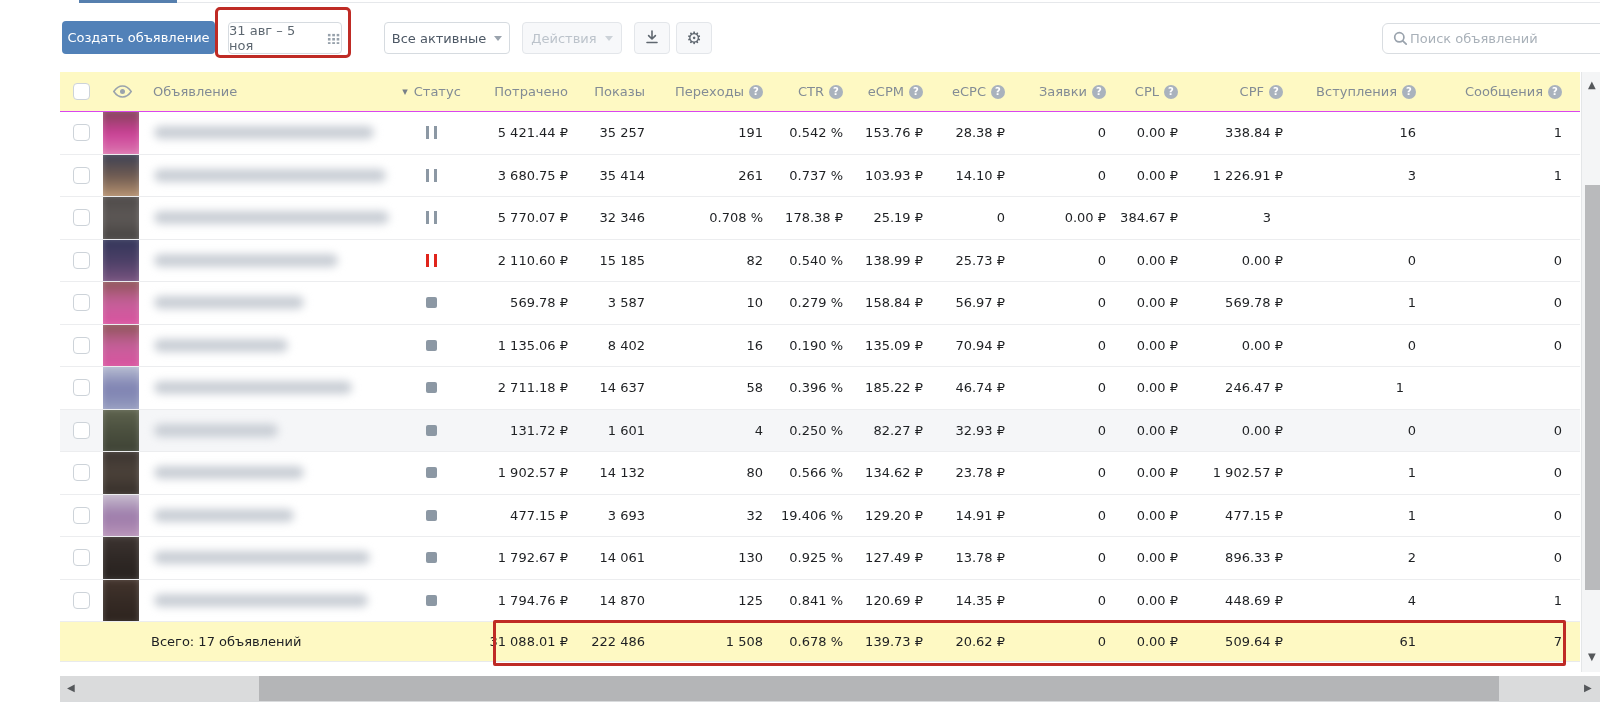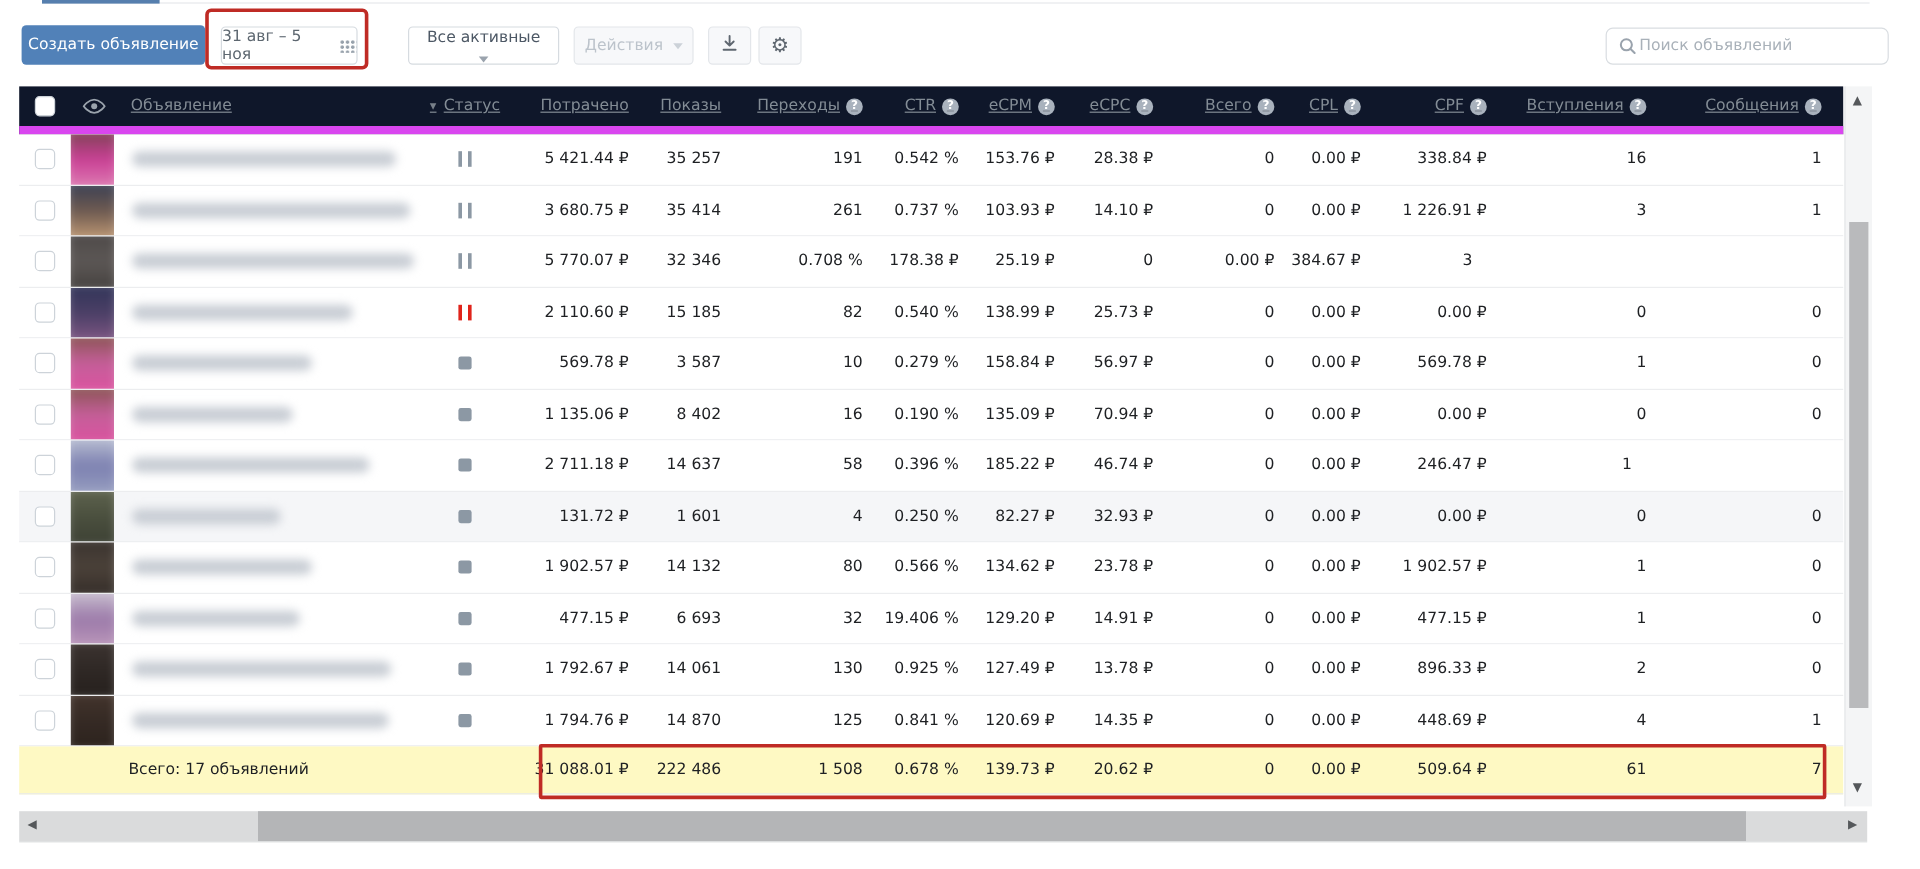--- a/index.html
+++ b/index.html
@@ -1,48 +1,48 @@
 <!DOCTYPE html>
 <html><head>
 <meta charset="utf-8">
 <style>
   html,body{margin:0;padding:0;background:#fff;}
   .page{position:relative;width:1600px;height:724px;background:#fff;overflow:hidden;
         font-family:"DejaVu Sans","Liberation Sans",sans-serif;font-size:13px;color:#1e2023;}
-  .abs{position:absolute;}
+  .abs{position:absolute;margin-left:44px;}
 
   
   .top-rule{left:35px;top:2px;width:1523px;height:1px;background:#e6e8eb;}
   .tab-underline{left:35px;top:0;width:98px;height:3px;background:#567fae;}
 
   
   .btn{display:flex;align-items:center;justify-content:center;box-sizing:border-box;border-radius:4px;cursor:pointer;}
   .btn-create{left:18px;top:21px;width:153px;height:33px;background:#5181b8;color:#fff;}
   .redbox{box-sizing:border-box;border:3px solid #bf2b25;border-radius:5px;pointer-events:none;z-index:5;}
   .redbox-date{left:171px;top:7px;width:136px;height:51px;}
   .btn-date{left:184px;top:22px;width:114px;height:32px;background:#fff;border:1px solid #d6dbe0;color:#5d6770;gap:7px;}
   .dots-icon{width:14px;height:11px;background-image:radial-gradient(circle,#97a1ab 1.3px,transparent 1.6px);
              background-size:4.4px 4.2px;}
-  .btn-filter{left:340px;top:22px;width:126px;height:32px;background:#fff;border:1px solid #d6dbe0;color:#4d5865;gap:8px;flex-direction:column;}
+  .btn-filter{left:340px;top:22px;width:126px;height:32px;background:#fff;border:1px solid #d6dbe0;color:#4d5865;gap:8px;}
   .btn-actions{left:478px;top:22px;width:100px;height:32px;background:#f7f8fa;border:1px solid #e3e6ea;color:#bcc3cb;gap:8px;}
   .caret{width:0;height:0;border-left:4px solid transparent;border-right:4px solid transparent;border-top:5px solid #9aa3ad;}
   .caret.dim{border-top-color:#ccd2d8;}
   .btn-icon{top:22px;width:36px;height:32px;background:#f7f8fa;border:1px solid #e3e6ea;color:#5f6770;}
   .btn-dl{left:590px;} .btn-gear{left:632px;font-size:17px;line-height:1;}
   .search{left:1338px;top:23px;width:236px;height:31px;box-sizing:border-box;border:1px solid #d9dde1;border-radius:6px;
           display:flex;align-items:center;padding:0 10px;gap:0;background:#fff;}
   .search input{border:none;outline:none;font-size:13px;width:100%;color:#333;background:transparent;
                 font-family:"DejaVu Sans","Liberation Sans",sans-serif;}
   .search input::placeholder{color:#a9b1b9;}
 
   
   .table{left:16px;top:72px;width:1520px;}
   .grid{display:grid;grid-template-columns:42px 40px 247px 85px 100px 77px 118px 80px 80px 82px 101px 72px 105px 133px 158px;
         align-items:center;}
-  .thead{height:40px;box-sizing:border-box;background:#0f172a;color:#838c95;border-bottom:7px solid #d946ef;text-decoration:underline;}
+  .thead{height:40px;box-sizing:border-box;background:#fef9c3;color:#838c95;border-bottom:1px solid #d946ef;}
   .row{height:42.5px;box-sizing:border-box;background:#fff;border-bottom:1px solid #ecedef;}
   .row.hl{background:#f5f6f8;}
   .tfoot{height:40px;box-sizing:border-box;background:#fef9c3;border-bottom:1px solid #e8eaec;color:#1e2023;}
   .cell,.hcell{display:flex;align-items:center;height:100%;box-sizing:border-box;}
   .c-cb,.c-thumb,.c-status{justify-content:center;}
   .c-thumb{justify-content:flex-start;padding-left:1px;}
   .c-name{padding-left:12px;}
   .num{justify-content:flex-end;padding-right:6px;}
   .h-left{justify-content:flex-start;padding-left:11px;}
   .h-status{justify-content:center;}
@@ -157,21 +157,21 @@
         </div>
         <div class="hcell h-num">
           <span>eCPM</span>
           <span class="help">?</span>
         </div>
         <div class="hcell h-num">
           <span>eCPC</span>
           <span class="help">?</span>
         </div>
         <div class="hcell h-num">
-          <span>Всего</span>
+          <span>Заявки</span>
           <span class="help">?</span>
         </div>
         <div class="hcell h-num">
           <span>CPL</span>
           <span class="help">?</span>
         </div>
         <div class="hcell h-num">
           <span>CPF</span>
           <span class="help">?</span>
         </div>
@@ -434,21 +434,21 @@
               <span class="thumb-img" style="background: linear-gradient(rgb(213, 210, 218), rgb(154, 120, 168), rgb(196, 160, 192));"></span>
             </span>
           </div>
           <div class="cell c-name">
             <span class="name-bar" style="width: 140px;"></span>
           </div>
           <div class="cell c-status">
             <span class="st-stop"></span>
           </div>
           <div class="cell num">477.15 ₽</div>
-          <div class="cell num">6 693</div>
+          <div class="cell num">3 693</div>
           <div class="cell num">32</div>
           <div class="cell num">19.406 %</div>
           <div class="cell num">129.20 ₽</div>
           <div class="cell num">14.91 ₽</div>
           <div class="cell num">0</div>
           <div class="cell num">0.00 ₽</div>
           <div class="cell num">477.15 ₽</div>
           <div class="cell num">1</div>
           <div class="cell num pad-lg">0</div>
         </div>

